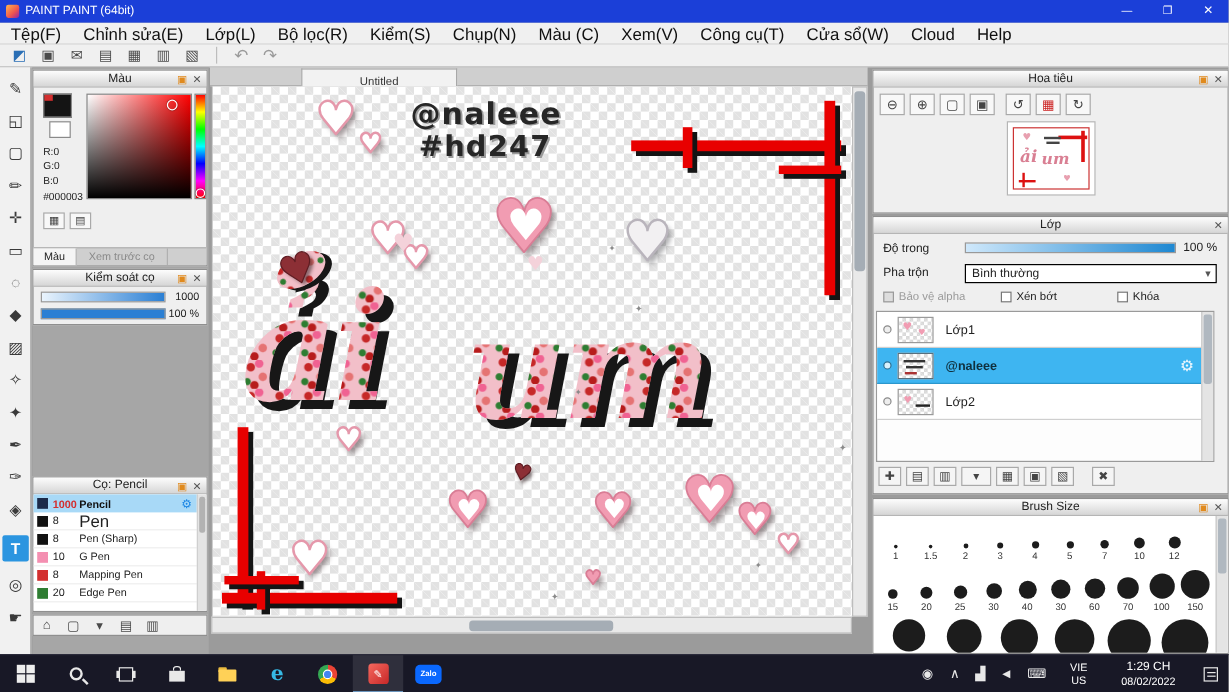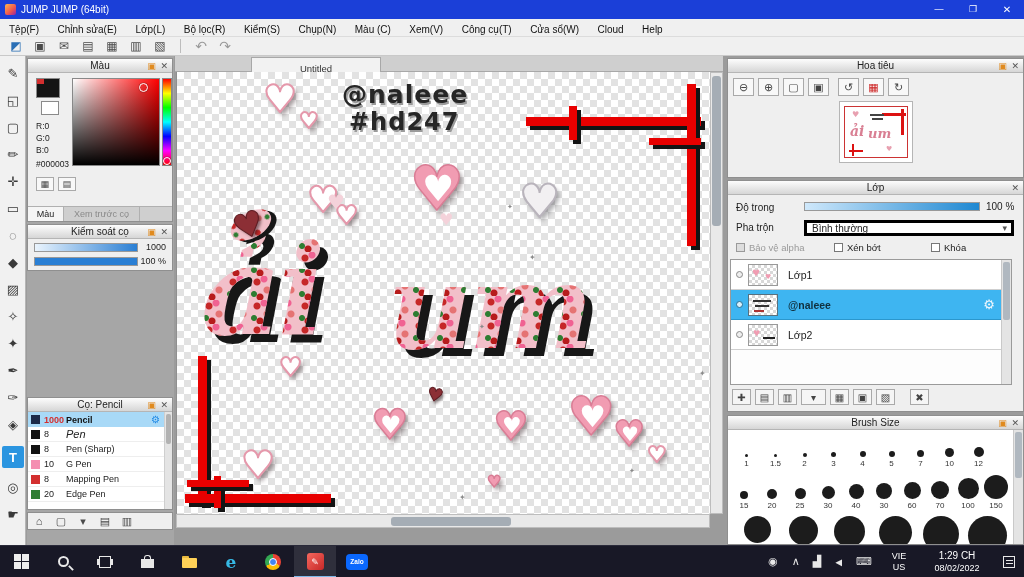--- a/index.html
+++ b/index.html
@@ -54,34 +54,34 @@
   .tbtn.active { background:#2b95e0; color:#fff; border-radius:2px; font-weight:bold; }
 
   .navbtn { width:21px; height:18px; border:1px solid #a9a9a9; background:#f8f8f8; font-size:11px; color:#444; display:flex; align-items:center; justify-content:center; }
 
   .lyrbtn { width:19px; height:16px; border:1px solid #a9a9a9; background:#f5f5f5; font-size:10px; color:#444; display:flex; align-items:center; justify-content:center; }
 
   .dot { border-radius:50%; background:#1c1c1c; }
   .bs-cell { display:flex; flex-direction:column; align-items:center; justify-content:flex-end; }
   .bs-label { font-size:8px; color:#333; margin-top:2px; }
 
-  .menu-item { display:inline-block; padding:0 7px; font-size:10px; color:#101010; line-height:18px; cursor:default; }
+  .menu-item { display:inline-block; padding:0 7px; font-size:14px; color:#101010; line-height:18px; cursor:default; }
   .tool-ic { width:16px; height:16px; margin:1px 4px; display:flex; align-items:center; justify-content:center; font-size:12px; color:#4a4a4a; }
 
   .task-ic { width:42px; height:32px; display:flex; align-items:center; justify-content:center; position:relative; }
   .tray-g { font-size:11px; color:#e8e8e8; }
 </style>
 </head>
 <body>
 
 <div id="app">
 
   <div class="abs" style="left:0;top:0;width:1024px;height:19px;background:#1b3fd8;display:flex;align-items:center;">
     <div style="width:11px;height:11px;margin:0 5px 0 5px;border-radius:2px;background:linear-gradient(135deg,#ffb74d,#ef5350 60%,#8e24aa);"></div>
-    <span style="color:#fff;font-size:10px;">JUMP JUMP (64bit)</span>
+    <span style="color:#fff;font-size:10px;">PAINT PAINT (64bit)</span>
     <div style="margin-left:auto;display:flex;height:19px;">
       <div style="width:34px;text-align:center;color:#fff;font-size:9px;line-height:19px;">—</div>
       <div style="width:34px;text-align:center;color:#fff;font-size:9px;line-height:19px;">❐</div>
       <div style="width:34px;text-align:center;color:#fff;font-size:10px;line-height:19px;">✕</div>
     </div>
   </div>
 
   <div class="abs" style="left:0;top:19px;width:1024px;height:18px;background:#f0f0f0;border-bottom:1px solid #dcdcdc;padding-left:2px;">
     <span class="menu-item">Tệp(F)</span>
     <span class="menu-item">Chỉnh sửa(E)</span>
@@ -185,21 +185,21 @@
     <div style="position:relative;height:97px;background:#fff;">
       <div style="position:absolute;left:0;top:0;width:136px;height:15px;background:#a8d9f7;display:flex;align-items:center;">
         <div style="width:9px;height:9px;margin-left:3px;background:#1b2a49;"></div>
         <span style="font-size:9px;font-weight:bold;color:#d32f2f;margin-left:4px;width:22px;">1000</span>
         <span style="font-size:9px;font-weight:bold;color:#111;">Pencil</span>
         <span style="margin-left:auto;margin-right:4px;font-size:10px;color:#1e88e5;">⚙</span>
       </div>
       <div style="position:absolute;left:0;top:15px;width:136px;height:15px;display:flex;align-items:center;border-bottom:1px solid #eee;">
         <div style="width:9px;height:9px;margin-left:3px;background:#111111;"></div>
         <span style="font-size:9px;color:#222;margin-left:4px;width:22px;">8</span>
-        <span style="font-size:11px;color:#222;font-style:italic;">Pen</span>
+        <span style="font-size:14px;color:#222;">Pen</span>
       </div>
       <div style="position:absolute;left:0;top:30px;width:136px;height:15px;display:flex;align-items:center;border-bottom:1px solid #eee;">
         <div style="width:9px;height:9px;margin-left:3px;background:#111111;"></div>
         <span style="font-size:9px;color:#222;margin-left:4px;width:22px;">8</span>
         <span style="font-size:9px;color:#222;">Pen (Sharp)</span>
       </div>
       <div style="position:absolute;left:0;top:45px;width:136px;height:15px;display:flex;align-items:center;border-bottom:1px solid #eee;">
         <div style="width:9px;height:9px;margin-left:3px;background:#f48fb1;"></div>
         <span style="font-size:9px;color:#222;margin-left:4px;width:22px;">10</span>
         <span style="font-size:9px;color:#222;">G Pen</span>
@@ -328,21 +328,21 @@
     <div class="pt">
       <span>Lớp</span>
       <span class="pic pic-close">✕</span>
     </div>
     <div style="position:relative;height:216px;">
       <span style="position:absolute;left:8px;top:7px;font-size:10px;color:#222;">Độ trong</span>
       <div style="position:absolute;left:76px;top:7px;width:176px;height:9px;border:1px solid #999;background:linear-gradient(to right,#cfe8fb,#1e88d2);"></div>
       <span style="position:absolute;left:258px;top:6px;font-size:10px;color:#222;">100 %</span>
 
       <span style="position:absolute;left:8px;top:27px;font-size:10px;color:#222;">Pha trộn</span>
-      <div style="position:absolute;left:76px;top:25px;width:210px;height:16px;background:#fff;border:3px solid #000000;display:flex;align-items:center;">
+      <div style="position:absolute;left:76px;top:25px;width:210px;height:16px;background:#fff;border:1px solid #000000;display:flex;align-items:center;">
         <span style="font-size:10px;color:#222;margin-left:5px;">Bình thường</span>
         <span style="margin-left:auto;margin-right:4px;font-size:9px;color:#555;">▾</span>
       </div>
 
       <div style="position:absolute;left:8px;top:48px;width:9px;height:9px;border:1px solid #9a9a9a;background:#ddd;"></div>
       <span style="position:absolute;left:21px;top:47px;font-size:9.5px;color:#9a9a9a;">Bảo vệ alpha</span>
       <div style="position:absolute;left:106px;top:48px;width:9px;height:9px;border:1px solid #777;background:#fff;"></div>
       <span style="position:absolute;left:119px;top:47px;font-size:9.5px;color:#222;">Xén bớt</span>
       <div style="position:absolute;left:203px;top:48px;width:9px;height:9px;border:1px solid #777;background:#fff;"></div>
       <span style="position:absolute;left:216px;top:47px;font-size:9.5px;color:#222;">Khóa</span>

